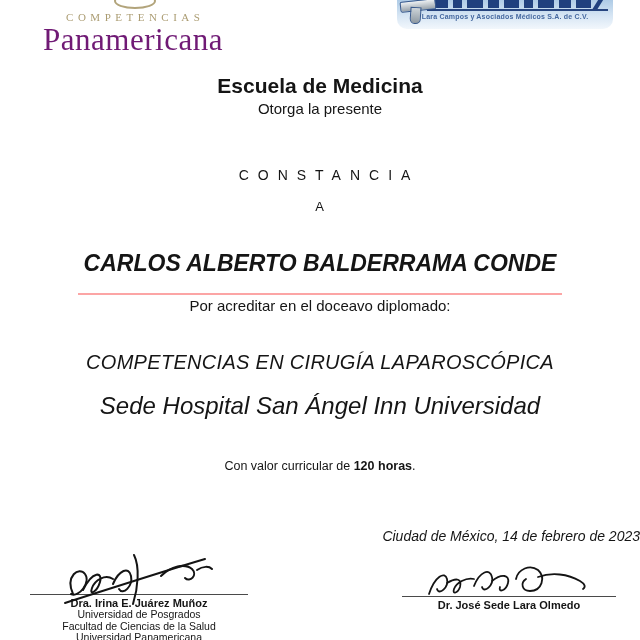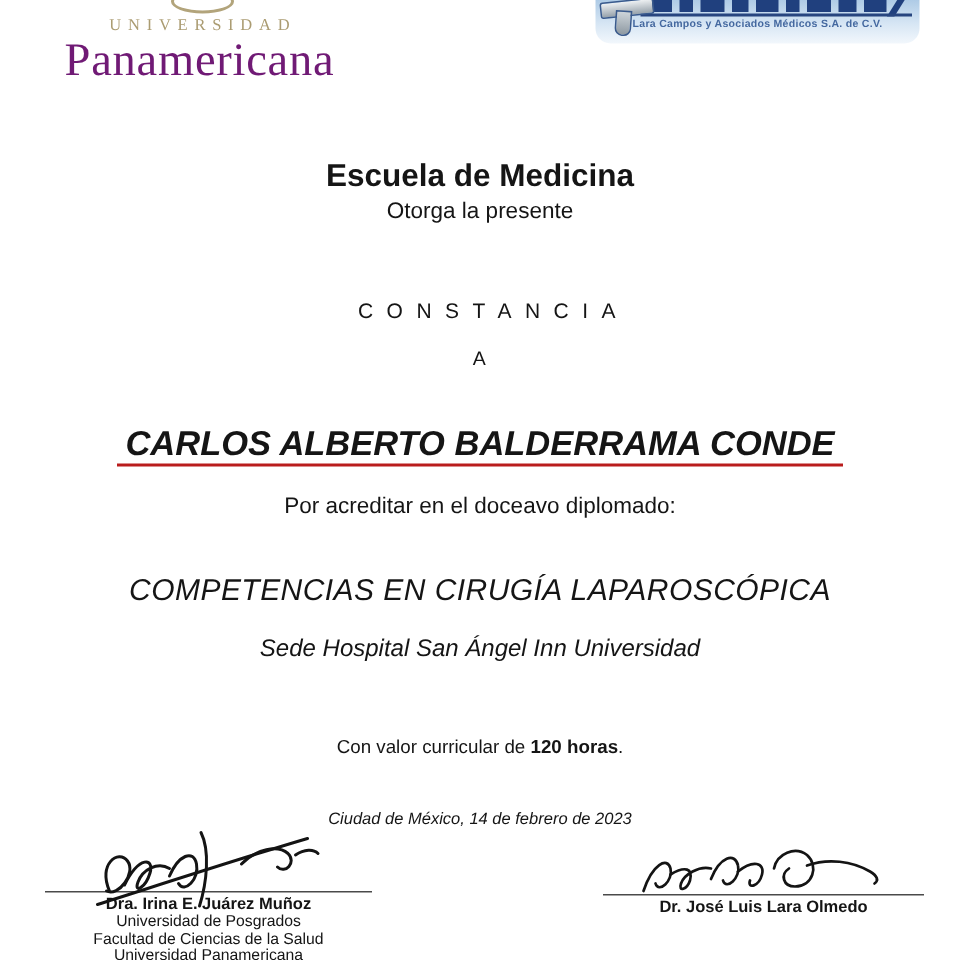--- a/index.html
+++ b/index.html
@@ -52,53 +52,53 @@
     position:absolute; top:7px; left:13px; width:9px; height:15px;
     background:linear-gradient(#cdd4d9,#8e99a2); border:1px solid #3a5a8c;
     border-radius:0 0 5px 5px; transform:rotate(4deg);
   }
   .pl-tagline {
     position:absolute; top:13px; left:0; right:0; text-align:center;
     font-size:7px; font-weight:bold; color:#44689f; letter-spacing:0.2px;
   }
 
   
-  .cline { position:absolute; left:0; width:100%; text-align:center;margin-top:32px; }
+  .cline { position:absolute; left:0; width:100%; text-align:center; }
   .school    { top:74px;  font-size:21px; font-weight:bold; }
   .presents  { top:100px; font-size:15px; }
   .constancia{ top:167px; font-size:14px; letter-spacing:9px; padding-left:9px; }
   .tolabel   { top:199px; font-size:13px; letter-spacing:1px; }
   .recipient { top:250px; font-size:23px; font-weight:bold; font-style:italic; }
-  .recipient span { border-bottom:2px solid #b91c1c; padding:0 6px 1px; }
+  .recipient span { border-bottom:2px solid #fca5a5; padding:0 6px 17px; }
   .reason    { top:297px; font-size:15px;text-align:center; }
   .course    { top:351px; font-size:20px; font-style:italic; letter-spacing:0.3px; }
-  .venue     { top:392px; font-size:16px; font-style:italic; }
+  .venue     { top:392px; font-size:24px; font-style:italic; }
   .credit    { top:459px; font-size:12.5px; }
   .credit b  { font-weight:bold; }
-  .dateline  { top:508px; font-size:11px; font-style:italic; }
+  .dateline  { top:528px; font-size:14px; font-style:italic;text-align:right; }
 
   
   .sigblock { position:absolute; text-align:center; }
   .sigblock-left  { left:30px;  top:552px; width:218px; }
   .sigblock-right { left:402px; top:560px; width:214px; }
   .sig-svg { display:block; margin:0 auto; position:relative; z-index:2; }
   .sigblock-left  .sig-svg { margin-bottom:-16px; }
   .sigblock-right .sig-svg { margin-bottom:-6px; }
   .sig-line { height:1px; background:#4a4a4a; }
   .sig-name  { margin-top:2px; font-size:11px; font-weight:bold; line-height:12px; }
   .sig-title { font-size:10.5px; line-height:11.5px; }
 </style>
 </head>
 <body>
 
 <div class="page">
 
   <div class="up-logo">
     <div class="up-crest"></div>
-    <div class="up-line1">UNIVERSIDAD</div>
+    <div class="up-line1">COMPETENCIAS</div>
     <div class="up-line2">Panamericana</div>
   </div>
 
   <div class="partner-logo">
     <div class="pl-letters">
       <i class="b1"></i>
         <i class="b2"></i>
         <i class="b3"></i>
         <i class="b4"></i>
       <i class="b5"></i>
@@ -157,16 +157,16 @@
       <g fill="none" stroke="#141414" stroke-width="1.8" stroke-linecap="round">
         <path d="M10,34 C16,16 26,11 28,19 C30,27 20,36 18,29"></path>
         <path d="M28,23 C38,17 43,19 41,27 C39,33 33,35 35,29 C37,23 47,17 55,19"></path>
         <path d="M55,26 C61,11 71,8 73,17 C75,25 65,34 63,27"></path>
         <path d="M73,21 C83,13 91,15 89,23 C87,31 79,33 81,27"></path>
         <path d="M97,19 C99,9 111,4 119,10 C127,17 123,31 111,31 C103,31 101,23 107,19"></path>
         <path d="M119,17 C133,12 149,14 161,21 C166,24 167,27 164,29"></path>
       </g>
     </svg>
     <div class="sig-line"></div>
-    <div class="sig-name">Dr. José Luis Lara Olmedo</div>
+    <div class="sig-name">Dr. José Sede Lara Olmedo</div>
   </div>
 
 </div>
 
 </body></html>

